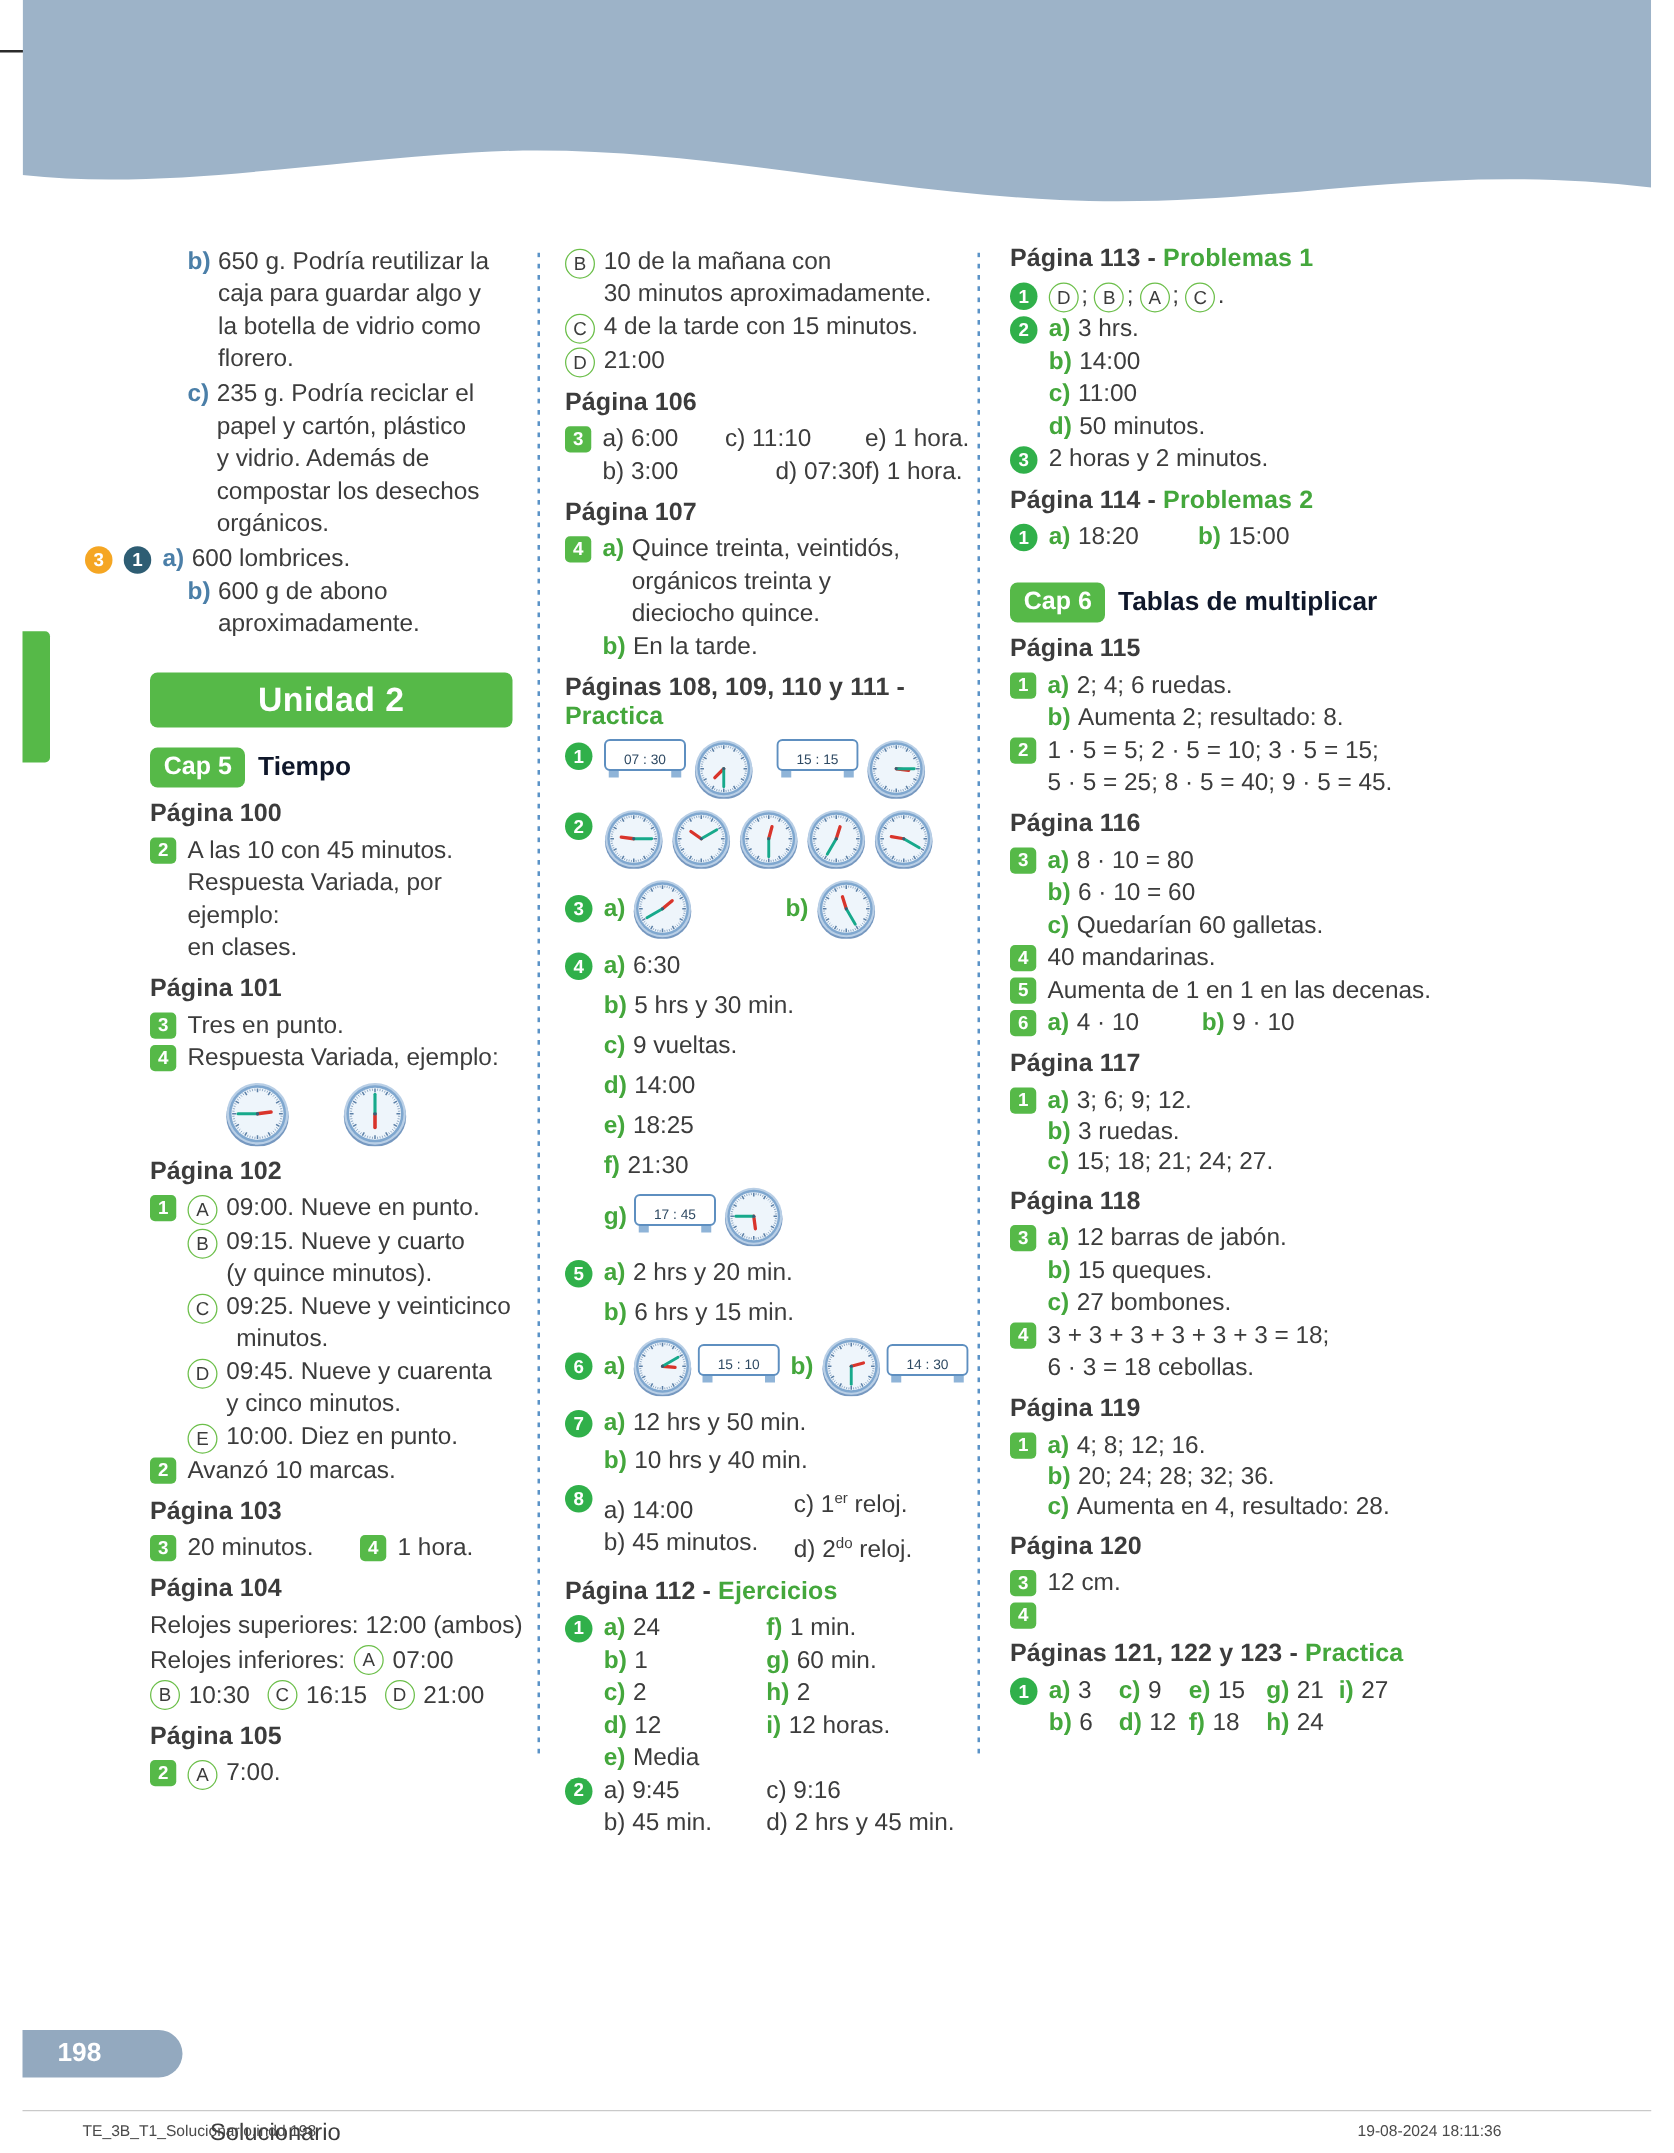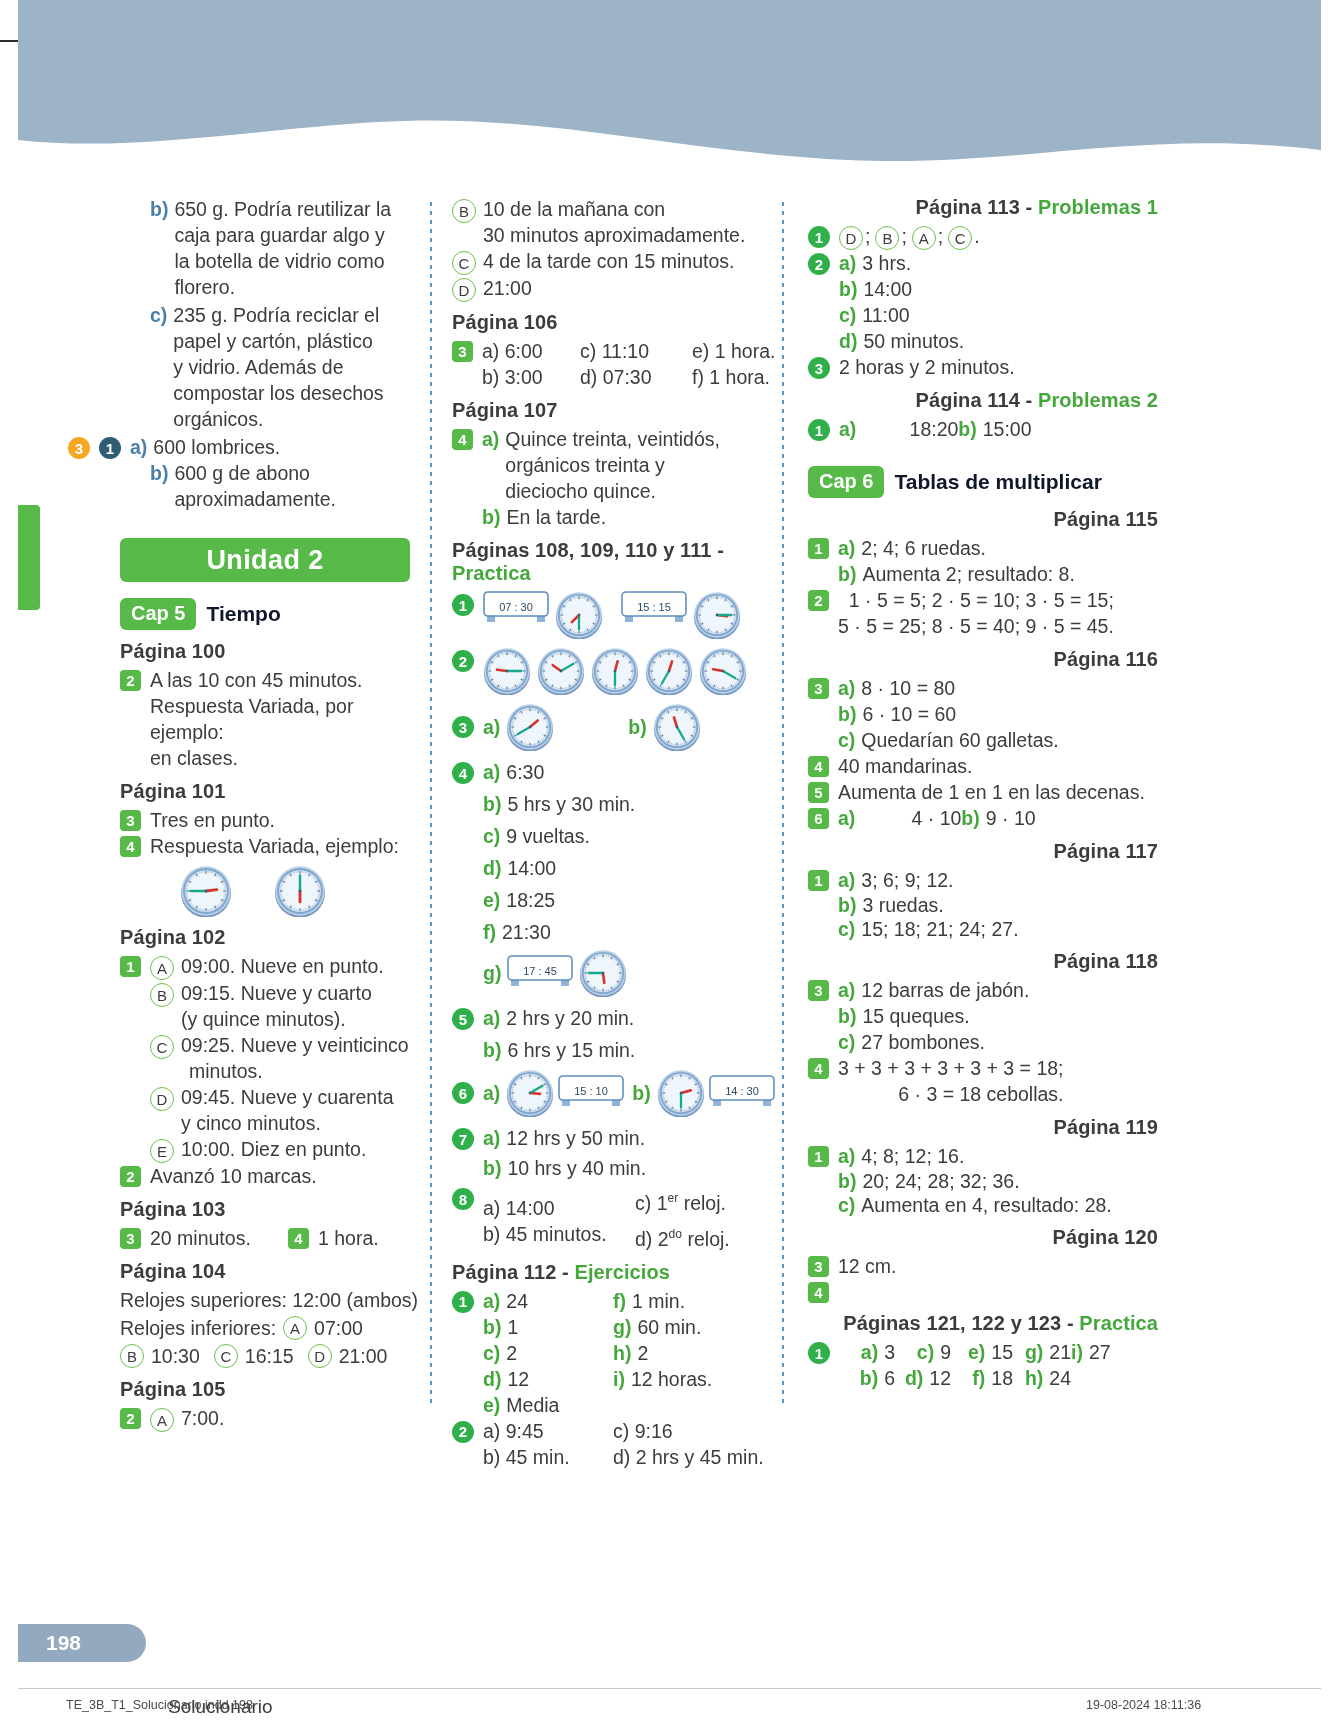--- a/index.html
+++ b/index.html
@@ -28,21 +28,21 @@
   }
 
   
   .cols{
     position:absolute;left:120px;top:196px;width:1110px;height:1210px;
     display:flex;
   }
   .col{position:relative;}
   .col1{width:310px;}
   .col2{width:330px;padding-left:22px;}
-  .col3{width:350px;padding-left:26px;text-align:right;}
+  .col3{width:350px;padding-left:26px;}
   .vrule{
     position:absolute;left:0px;top:6px;bottom:0px;width:2px;
     background-image:linear-gradient(to bottom,#5b93c7 42%, rgba(0,0,0,0) 0%);
     background-size:2px 9px;background-repeat:repeat-y;
   }
 
   
   .row{display:flex;align-items:flex-start;font-size:19.5px;line-height:26px;}
   .row.tight{line-height:24px;}
   .txt{color:#3c3c3c;}
@@ -450,21 +450,21 @@
     <div class="row">
       <span class="sq">3</span>
       <div style="display:flex;flex-direction:column;">
         <div style="display:flex;">
           <span class="txt grn" style="min-width:98px;color:#3c3c3c;">a) 6:00</span>
           <span class="txt" style="min-width:112px;">c) 11:10</span>
           <span class="txt">e) 1 hora.</span>
         </div>
         <div style="display:flex;">
           <span class="txt" style="min-width:98px;">b) 3:00</span>
-          <span class="txt" style="min-width:112px;">d) 07:30</span>
+          <span class="txt" style="min-width:112px;text-align:right;">d) 07:30</span>
           <span class="txt">f) 1 hora.</span>
         </div>
       </div>
     </div>
 
     <div class="pagina">Página 107</div>
     <div class="row">
       <span class="sq">4</span>
       <span class="lbl">a)</span>
       <span class="txt">

